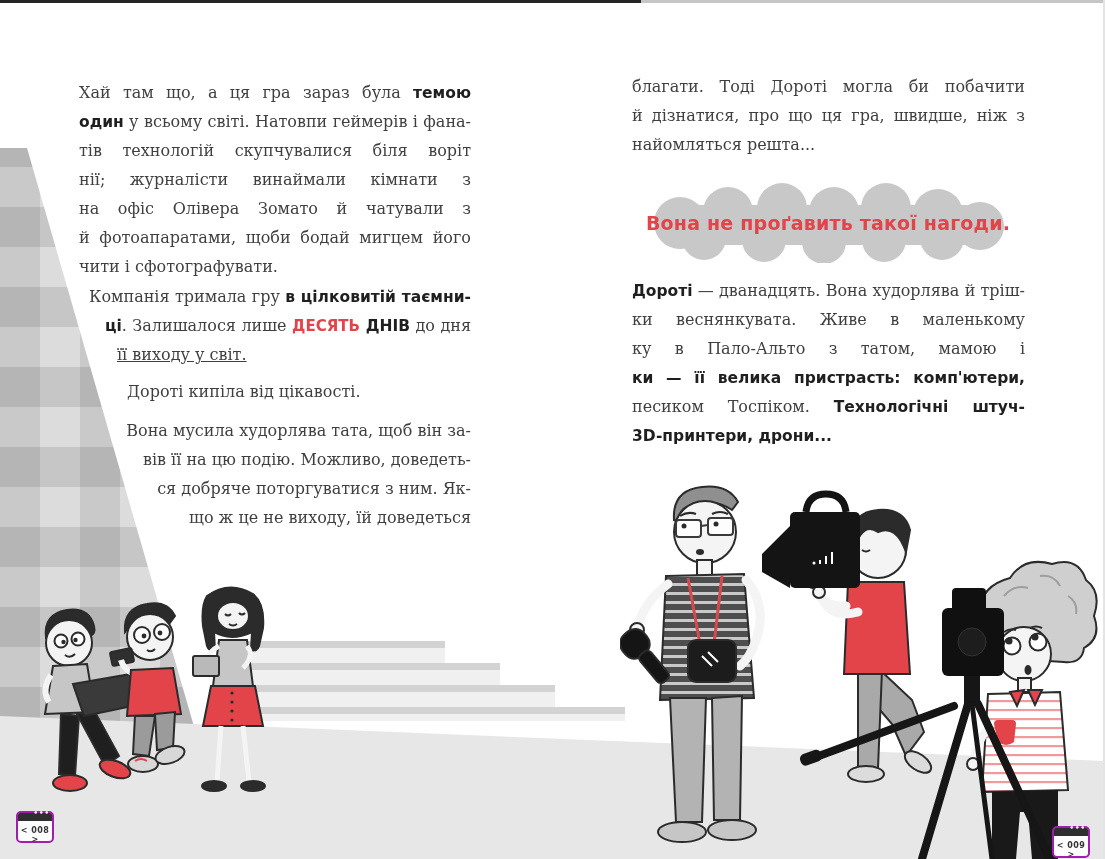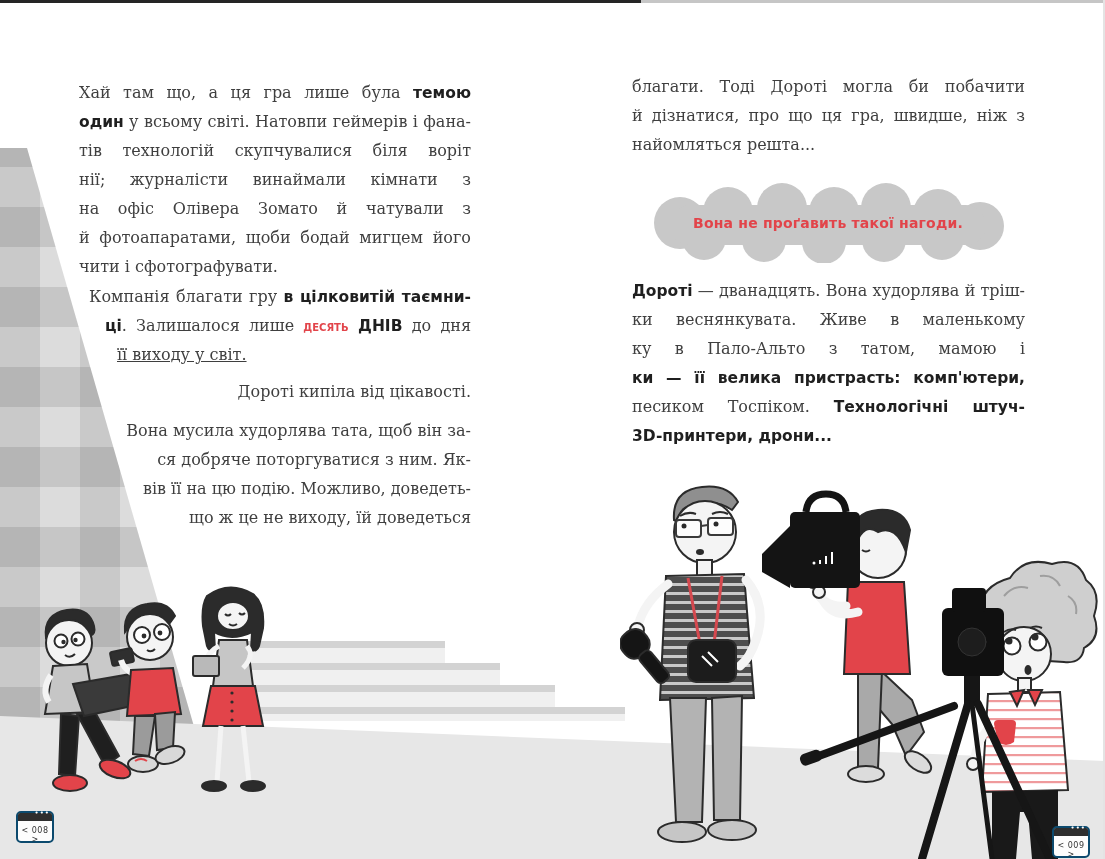--- a/index.html
+++ b/index.html
@@ -33,38 +33,38 @@
     clip-path: polygon(0 716px, 1105px 761px, 1105px 859px, 0 859px);
     background:#e7e7e7; }
 
   
   .textcol { position:absolute; z-index:5; font-size:16px; }
   .tline { height:29px; line-height:29px; overflow:hidden; text-align:left; white-space:normal; }
   .tline.j { text-align:justify; }
   .tline.j::after { content:""; display:inline-block; width:100%; height:0; }
   .tline.r { text-align:right; }
   .seg-b  { font-family:"DejaVu Sans", sans-serif; font-weight:700; font-size:15.5px; color:#1f1f1f; }
-  .seg-rb { font-family:"DejaVu Sans", sans-serif; font-weight:700; font-size:10px; color:#e2444a; }
+  .seg-rb { font-family:"DejaVu Sans", sans-serif; font-weight:700; font-size:15px; color:#e2444a; }
 
   #left-p1 { left:79px;  top:78px;  width:392px; }
   #left-p2 { left:79px;  top:282px; width:392px; }
   #left-p3 { left:79px;  top:377px; width:392px; }
   #left-p4 { left:79px;  top:416px; width:392px; }
   #right-p1 { left:632px; top:72px;  width:393px; }
   #right-p2 { left:632px; top:276px; width:393px; }
 
   
   .cloud-badge { position:absolute; left:642px; top:183px; width:372px; height:80px; z-index:4; }
   .cloud-badge svg { position:absolute; inset:0; }
   .cloud-text { position:absolute; inset:0; display:flex; align-items:center; justify-content:center;
-    font-family:"DejaVu Sans", sans-serif; font-weight:700; font-size:14px; color:#e2444a; letter-spacing:.2px; }
-
-  
-  .page-icon { position:absolute; width:38px; height:32px; border:2px solid #0c4a6e; border-radius:5px;
-    background:#fdfdfd; z-index:6; }
+    font-family:"DejaVu Sans", sans-serif; font-weight:700; font-size:19px; color:#e2444a; letter-spacing:.2px; }
+
+  
+  .page-icon { position:absolute; width:38px; height:32px; border:2px solid #a21caf; border-radius:5px;
+    background:#fdfdfd; z-index:6;font-weight:bold; }
   .page-icon .pi-bar { height:8px; background:#2e2e2e; border-radius:2px 2px 0 0; position:relative; }
   .page-icon .pi-dots::before { content:"•••"; position:absolute; right:2px; top:-4px;
     color:#ffffff; font-size:7px; letter-spacing:1px; font-family:"DejaVu Sans",sans-serif; }
   .page-icon .pi-label { text-align:center; font-family:"DejaVu Sans",sans-serif;
     font-size:8px; color:#333333; margin-top:5px; letter-spacing:.5px; }
   #page-icon-left  { left:16px;  top:811px; }
   #page-icon-right { left:1052px; top:811px;margin-top:15px; }
 
   .illu { position:absolute; z-index:3; }
   #kids-illu { left:15px; top:580px; }
@@ -79,40 +79,40 @@
   <div class="right-edge"></div>
 
   <div class="stair-wedge"></div>
   <div class="step s1"></div>
   <div class="step s2"></div>
   <div class="step s3"></div>
   <div class="step s4"></div>
   <div class="floor"></div>
 
   <div class="textcol" id="left-p1">
-      <div class="tline j"><span>Хай там що, а ця гра лише була </span><span class="seg-b">темою номер</span></div>
+      <div class="tline j"><span>Хай там що, а ця гра зараз була </span><span class="seg-b">темою номер</span></div>
       <div class="tline j"><span class="seg-b">один</span><span> у всьому світі. Натовпи геймерів і фана-</span></div>
       <div class="tline j"><span>тів технологій скупчувалися біля воріт компа-</span></div>
       <div class="tline j"><span>нії; журналісти винаймали кімнати з виглядом</span></div>
       <div class="tline j"><span>на офіс Олівера Зомато й чатували з біноклями</span></div>
       <div class="tline j"><span>й фотоапаратами, щоби бодай мигцем його поба-</span></div>
       <div class="tline"><span>чити і сфотографувати.</span></div>
     </div>
   <div class="textcol" id="left-p2">
-      <div class="tline j" style="padding-left: 10px;"><span>Компанія благати гру </span><span class="seg-b">в цілковитій таємни-</span></div>
+      <div class="tline j" style="padding-left: 10px;"><span>Компанія тримала гру </span><span class="seg-b">в цілковитій таємни-</span></div>
       <div class="tline j" style="padding-left: 26px;"><span class="seg-b">ці</span><span>. Залишалося лише </span><span class="seg-rb">ДЕСЯТЬ</span><span class="seg-b"> </span><span class="seg-b">ДНІВ</span><span> до дня</span></div>
       <div class="tline" style="padding-left: 38px; text-decoration: underline;"><span>її виходу у світ.</span></div>
     </div>
   <div class="textcol" id="left-p3">
-      <div class="tline" style="padding-left: 48px; text-align: right;"><span>Дороті кипіла від цікавості.</span></div>
+      <div class="tline" style="padding-left: 48px;"><span>Дороті кипіла від цікавості.</span></div>
     </div>
   <div class="textcol" id="left-p4">
       <div class="tline r"><span>Вона мусила худорлява тата, щоб він за-</span></div>
+      <div class="tline r"><span>вів її на цю подію. Можливо, доведеть-</span></div>
       <div class="tline r"><span>ся добряче поторгуватися з ним. Як-</span></div>
-      <div class="tline r"><span>вів її на цю подію. Можливо, доведеть-</span></div>
       <div class="tline r"><span>що ж це не виходу, їй доведеться</span></div>
     </div>
 
   <div class="textcol" id="right-p1">
       <div class="tline j"><span>благати. Тоді Дороті могла би побачити Олівера</span></div>
       <div class="tline j"><span>й дізнатися, про що ця гра, швидше, ніж з нею оз-</span></div>
       <div class="tline"><span>найомляться решта...</span></div>
     </div>
 
   <div class="cloud-badge">

